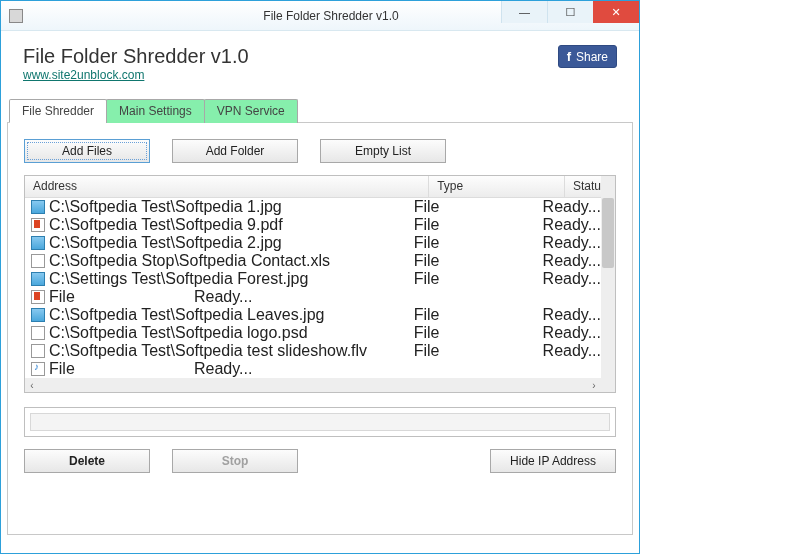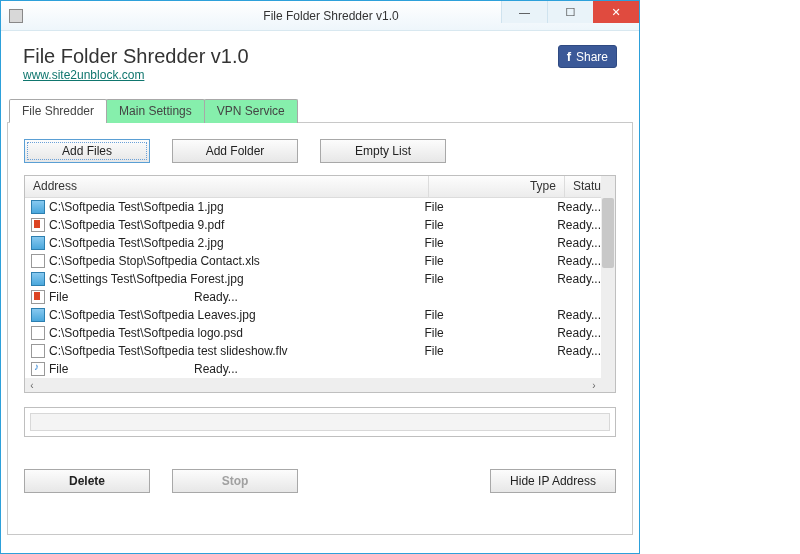--- a/index.html
+++ b/index.html
@@ -24,42 +24,42 @@
 .tab + .tab { margin-left: -1px; }
 .panel { border: 1px solid #c8c8c8; padding: 16px 16px 14px; background: #fff; flex: 1; display: flex; flex-direction: column; }
 .toprow { display: flex; gap: 22px; margin-bottom: 12px; }
 .btn { width: 126px; height: 24px; border: 1px solid #a8a8a8; background: linear-gradient(#fcfcfc,#e7e7e7); font-size: 12px; color: #222; cursor: pointer; }
 .btn.focus { outline: 1px dotted #6aa0d8; outline-offset: -4px; border: 1px solid #5a9fd4; }
 .btn.disabled { color: #a0a0a0; }
 .list-wrap { border: 1px solid #bfbfbf; height: 218px; position: relative; overflow: hidden; background: #fff; }
 .list-header { display: flex; height: 22px; border-bottom: 1px solid #dcdcdc; background: linear-gradient(#fdfdfd,#ececec); font-size: 12px; color: #333; }
 .lh-cell { padding: 3px 8px; border-right: 1px solid #dcdcdc; }
 .lh-cell.obj { width: 434px; }
-.lh-cell.type { width: 145px; text-align: right; }
+.lh-cell.type { width: 145px; }
 .lh-cell.stat { flex: 1; border-right: none; }
 .list-body { position: absolute; top: 22px; left: 0; right: 14px; bottom: 14px; overflow: hidden; }
-.row { display: flex; height: 18px; align-items: center; font-size: 12px; color: #222; }
+.row { display: flex; height: 18px; align-items: center; font-size: 16px; color: #222; }
 .row .icon { width: 14px; height: 14px; margin: 0 4px 0 6px; flex-shrink: 0; }
 .row .obj { width: 410px; white-space: nowrap; overflow: hidden; }
 .row .type { width: 145px; }
 .row .stat { flex: 1; }
 .ic-img { background: linear-gradient(#87c9f0,#4aa7dc); border: 1px solid #2d7fb0; }
 .ic-pdf { background: #fff; border: 1px solid #999; position: relative; }
 .ic-pdf::after { content: ""; position: absolute; top: 1px; left: 2px; width: 6px; height: 8px; background: #d42; }
 .ic-file { background: #fff; border: 1px solid #999; }
 .ic-aud { background:#fff; border:1px solid #999; position:relative;}
 .ic-aud::after{content:"♪"; position:absolute; top:-2px; left:2px; font-size:10px; color:#2a7fd0;}
 .vscroll { position: absolute; top: 0; right: 0; bottom: 14px; width: 14px; background: #eee; }
 .vthumb { position: absolute; top: 22px; left: 1px; width: 12px; height: 70px; background: #c8c8c8; border-radius: 2px; }
 .hscroll { position: absolute; left: 0; right: 14px; bottom: 0; height: 14px; background: #eee; display: flex; align-items:center; justify-content:space-between;}
 .harr { width: 14px; height: 14px; display:flex; align-items:center; justify-content:center; color:#666; font-size:10px;}
 .corner { position:absolute; right:0; bottom:0; width:14px; height:14px; background:#eee;}
 .progress-wrap { margin-top: 14px; border: 1px solid #bfbfbf; height: 30px; background:#fff; padding:5px;}
 .progress-inner { width:100%; height:100%; background:#f4f4f4; border:1px solid #d8d8d8;}
-.bottomrow { display: flex; margin-top: 32px; align-items: center; }
+.bottomrow { display: flex; margin-top: 12px; align-items: center; }
 .bottomrow .btn { font-weight: 600; }
 .bottomrow .btn + .btn { margin-left: 22px; }
 .spacer { flex: 1; }
 </style>
 </head>
 <body>
 
 <div class="window">
   <div class="titlebar">
     <div class="sys-icon"></div>

